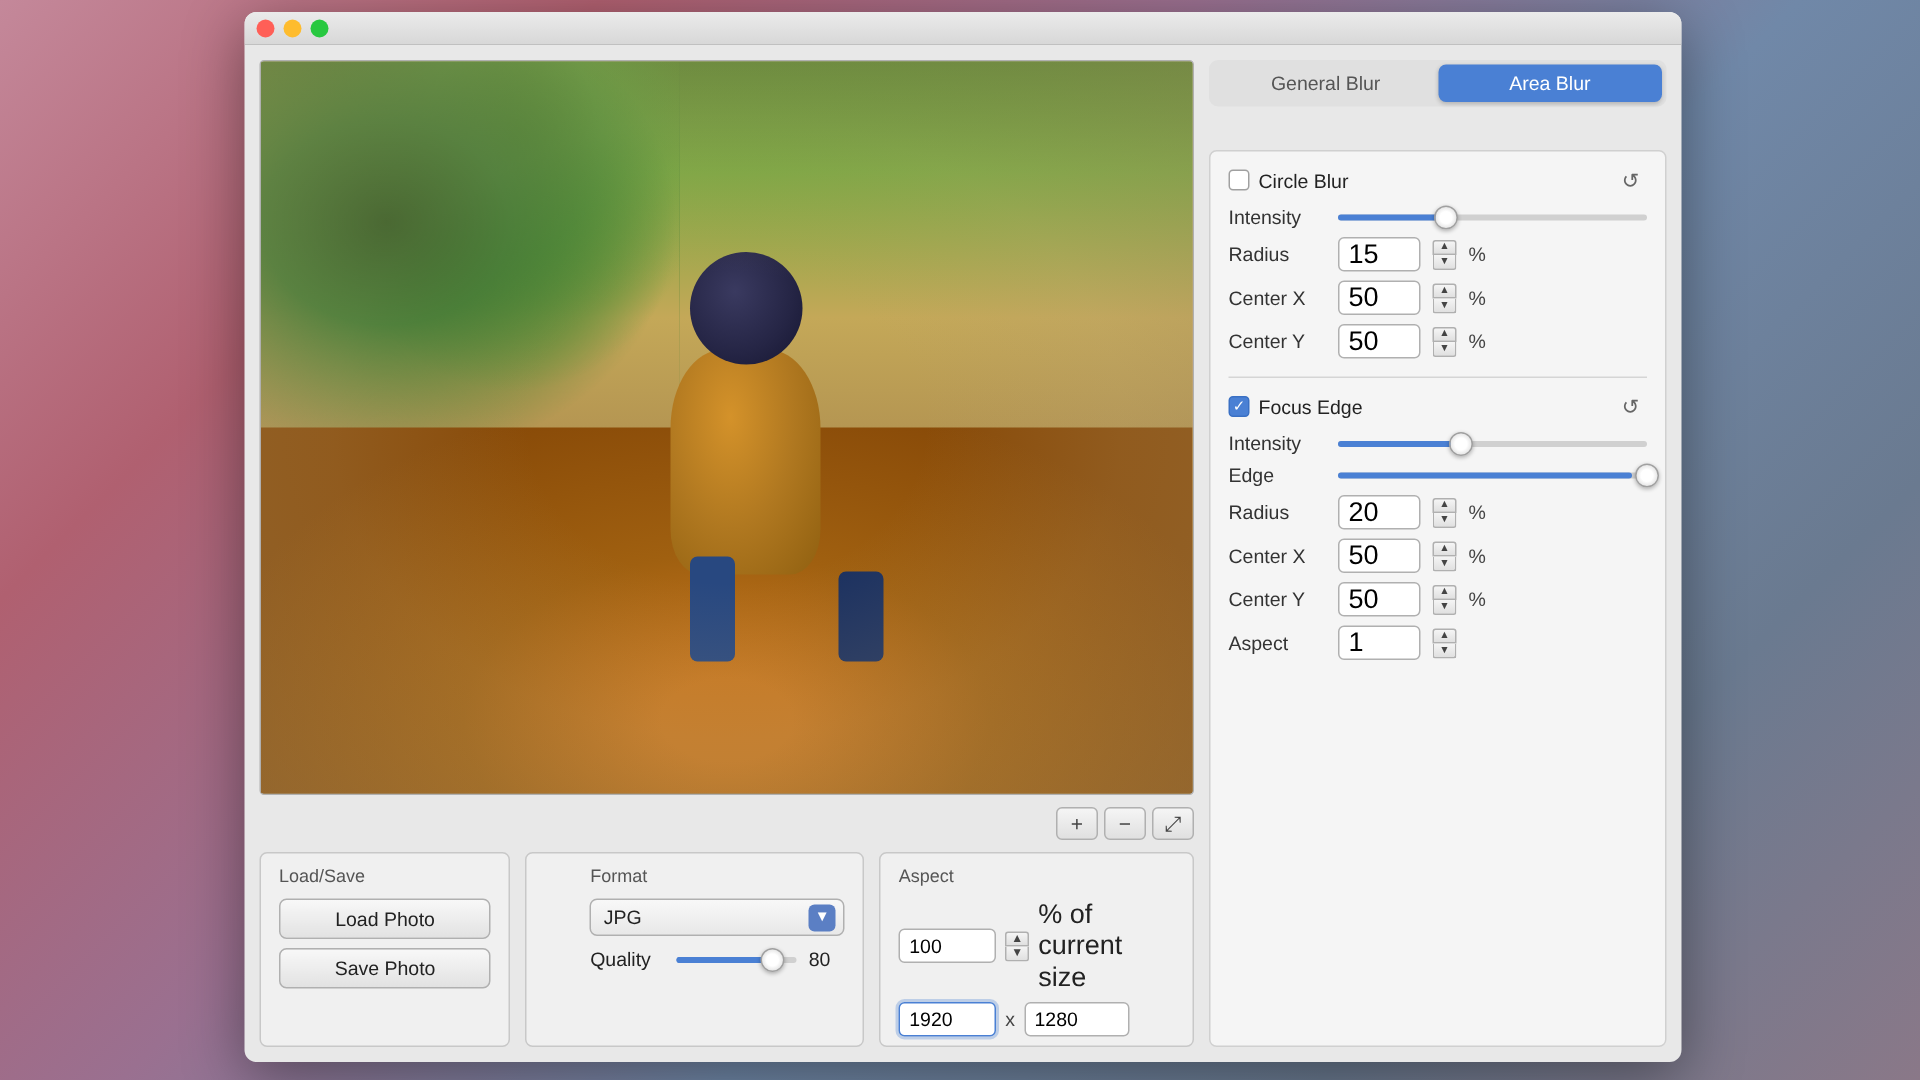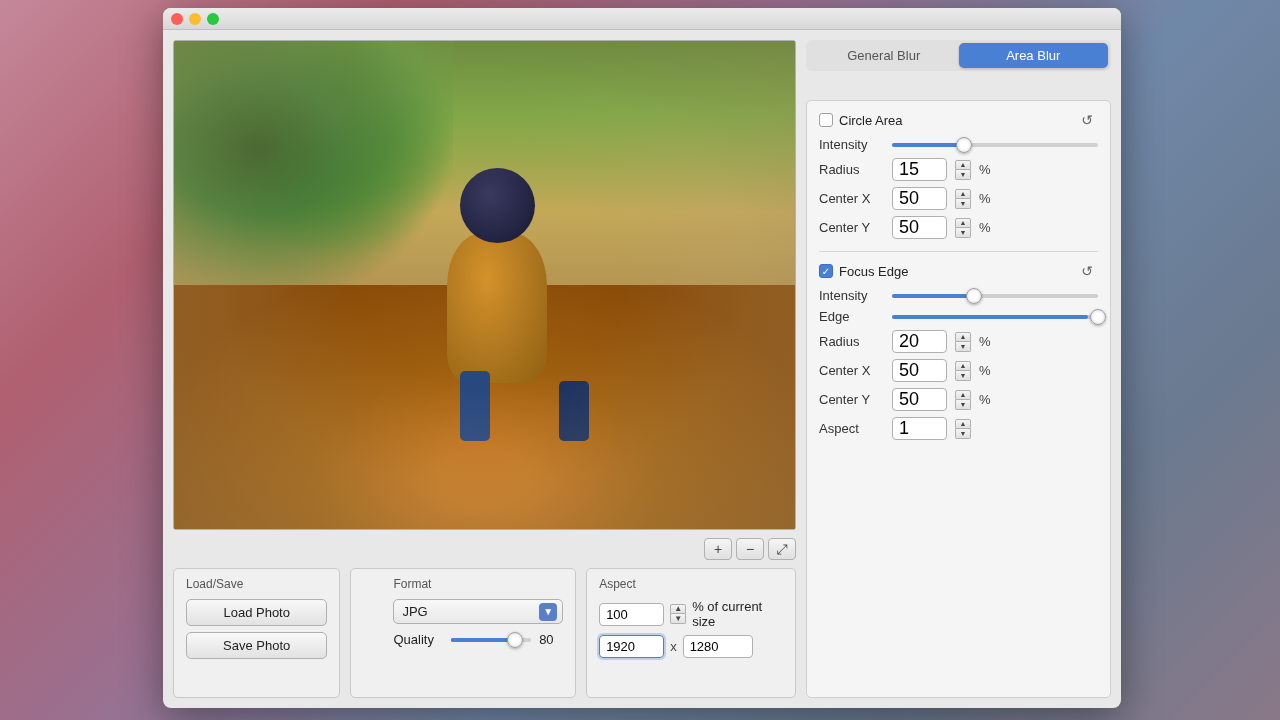--- a/index.html
+++ b/index.html
@@ -290,21 +290,21 @@
     .stepper-btn:first-child {
       border-radius: 2px 2px 0 0;
     }
 
     .stepper-btn:last-child {
       border-radius: 0 0 2px 2px;
       border-top: none;
     }
 
     .pct-label {
-      font-size: 13px;
+      font-size: 18px;
       color: #222;
     }
 
     .size-x-label {
       font-size: 13px;
       color: #444;
     }
 
     .dimension-input {
       padding: 3px 6px;
@@ -616,21 +616,21 @@
         <button class="blur-btn">General Blur</button>
         <button class="blur-btn active">Area Blur</button>
       </div>
 
       <div class="controls-area">
 
         <div class="control-section">
           <div class="section-header">
             <div class="section-header-left">
               <div class="checkbox"></div>
-              <span class="section-label">Circle Area</span>
+              <span class="section-label">Circle Blur</span>
             </div>
             <button class="reset-btn">
               <span>↺</span>
             </button>
           </div>
 
           <div class="control-row">
             <span class="control-label">Intensity</span>
             <div class="intensity-track">
               <div class="intensity-fill" style="width:35%;"></div>

